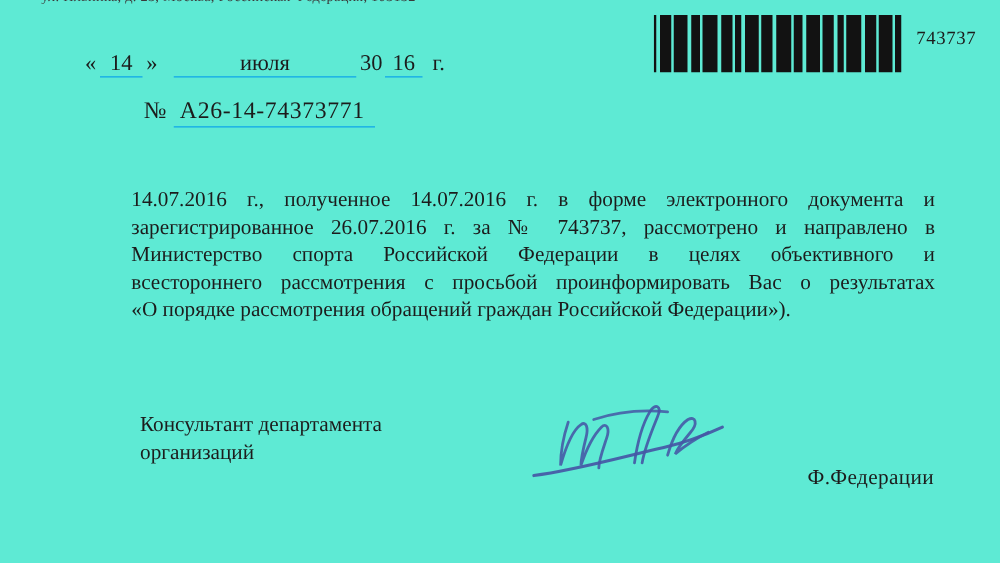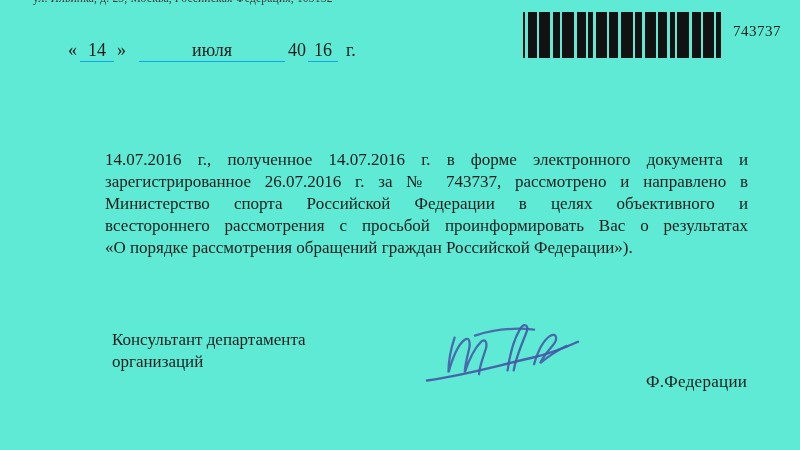--- a/index.html
+++ b/index.html
@@ -139,25 +139,29 @@
       <div style="width: 11px; margin-right: 2px; height: 100%; background: rgb(18, 18, 18); flex: 0 0 auto;"></div>
       <div style="width: 5px; margin-right: 0px; height: 100%; background: rgb(18, 18, 18); flex: 0 0 auto;"></div>
     </div>
   <div class="barcode-number">743737</div>
 
   <div class="date-line">
     <span>«</span>
     <span class="u date-day">14</span>
     <span class="date-close">»</span>
     <span class="u date-month">июля</span>
-    <span class="date-century">40</span>
+    <span class="date-century">30</span>
     <span class="u date-year">16</span>
     <span class="date-suffix">г.</span>
   </div>
 
+  <div class="number-line">
+    <span>№</span>
+    <span class="u num">А26-14-74373771</span>
+  </div>
 
   <div class="body-text">
     <div class="body-line">14.07.2016 г., полученное 14.07.2016 г. в форме электронного документа и</div>
     <div class="body-line">зарегистрированное 26.07.2016 г. за № 743737, рассмотрено и направлено в</div>
     <div class="body-line">Министерство спорта Российской Федерации в целях объективного и</div>
     <div class="body-line">всестороннего рассмотрения с просьбой проинформировать Вас о результатах</div>
     <div class="body-line last">«О порядке рассмотрения обращений граждан Российской Федерации»).</div>
   </div>
 
   <div class="signer-title">

